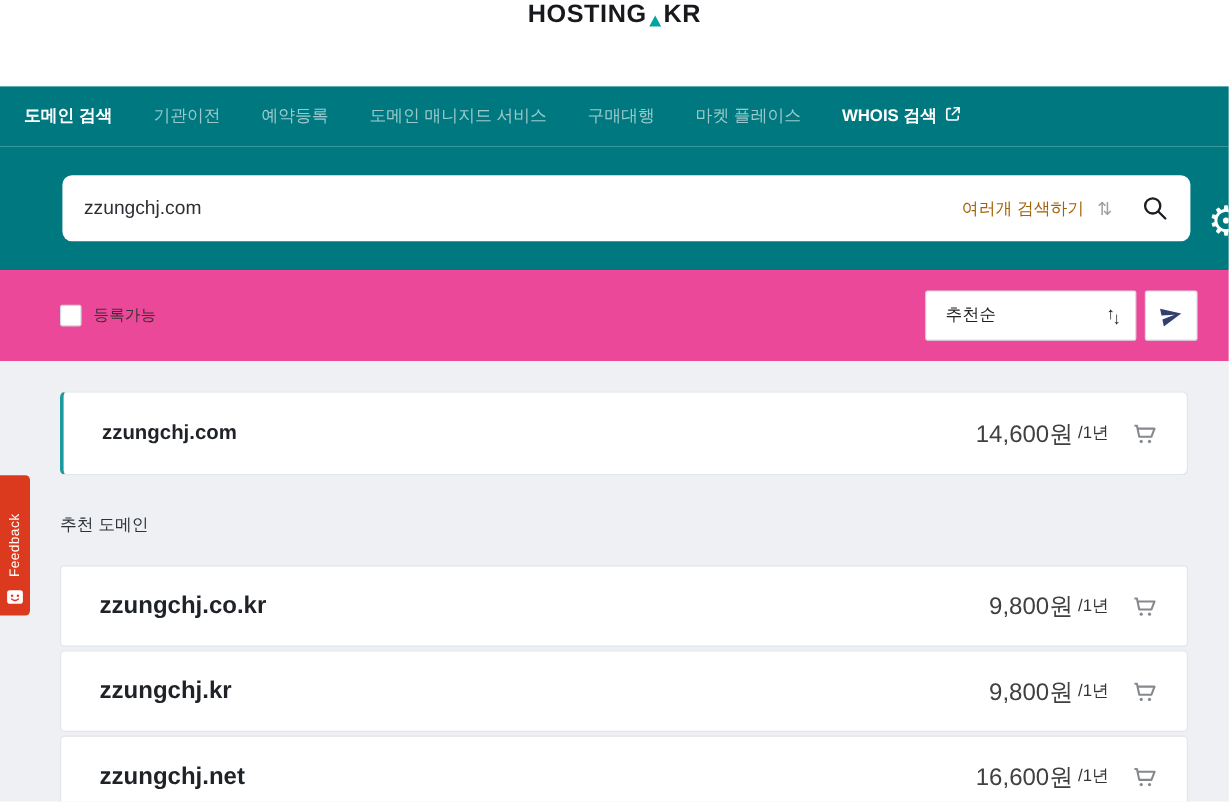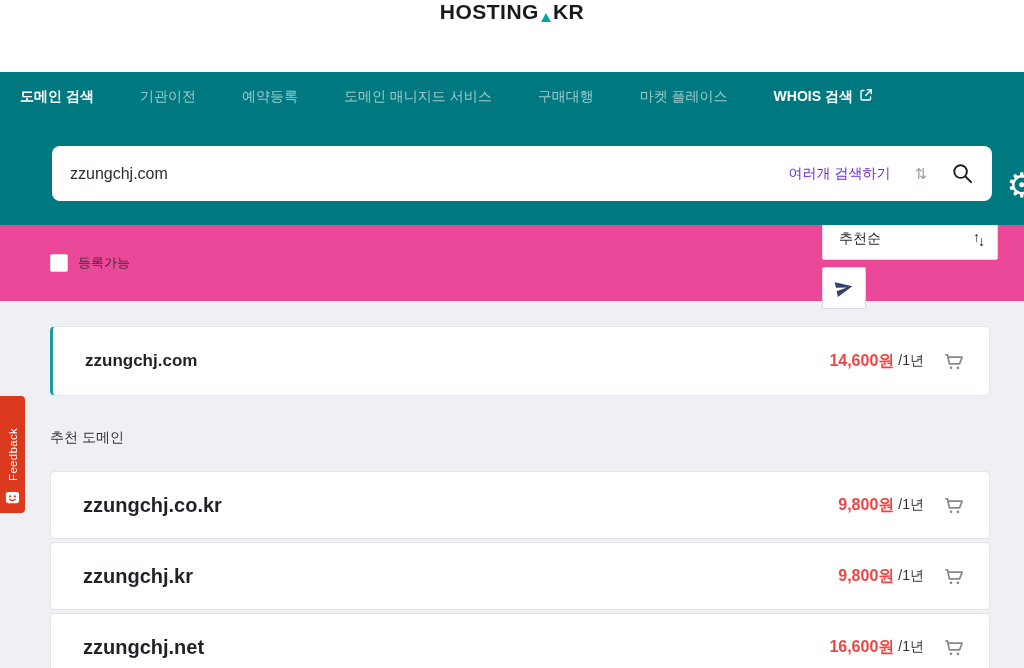--- a/index.html
+++ b/index.html
@@ -14,61 +14,61 @@
   .logo { display:flex; align-items:baseline; font-size:21px; font-weight:800;
           letter-spacing:.5px; color:#17191c; cursor:pointer; }
   .logo-tri { width:0; height:0; border-left:5px solid transparent; border-right:5px solid transparent;
               border-bottom:9px solid #00a59f; margin:0 2px 2px 2px; align-self:flex-end; }
   .mainnav { display:flex; gap:52px; margin-left:70px; font-size:16px; color:#6e747c; }
   .mainnav .nav-item { cursor:pointer; }
   .mainnav .active { color:#151719; font-weight:700; }
 
   
   .subnav { height:50px; background:#00787f; display:flex; align-items:center;
-            padding:0 20px; gap:46px; font-size:14px; color:rgba(255,255,255,.6); }
+            padding:0 20px; gap:34px; font-size:14px; color:rgba(255,255,255,.6); }
   .subnav .sub-item { cursor:pointer; white-space:nowrap; }
   .subnav .active { color:#fff; font-weight:700; }
   .subnav .whois { color:#fff; font-weight:700; display:flex; align-items:flex-start; gap:6px; }
 
   .search-band { height:103px; background:#00787f; position:relative; overflow:hidden;
                  padding:24px 0 0 52px; }
   .search-box { width:940px; height:55px; background:#fff; border-radius:8px;
                 display:flex; align-items:center; padding:0 18px; }
   .search-input { flex:1; border:none; outline:none; font-size:16px; color:#2b2f33;
                   font-family:inherit; background:transparent; }
-  .multi-label { font-size:14px; color:#6d28d9; margin-right:24px; cursor:pointer; white-space:nowrap; }
+  .multi-label { font-size:14px; color:#a16207; margin-right:11px; cursor:pointer; white-space:nowrap; }
   .updown-icon { color:#9ba1a8; font-size:15px; margin-right:24px; }
   .search-btn { background:none; border:none; cursor:pointer; display:flex; align-items:center; }
   .gear { position:absolute; right:-13px; top:46px; color:#fff; font-size:34px;
           line-height:1; cursor:pointer; }
 
   
   .filter-row { height:76px; background:#ec4899; display:flex; align-items:center;
                 padding:0 26px 0 50px; }
   .check-group { display:flex; align-items:center; gap:10px; cursor:pointer; }
   .checkbox { width:18px; height:18px; border:1px solid #d3d8dd; border-radius:2px; background:#fff; }
   .check-label { font-size:13px; color:#333; }
-  .filter-right { margin-left:auto; display:flex; gap:7px;flex-direction:column; }
+  .filter-right { margin-left:auto; display:flex; gap:7px; }
   .sort-select { width:176px; height:42px; border:1px solid #d8dce1; border-radius:2px;
                  background:#fff; display:flex; align-items:center; justify-content:space-between;
                  padding:0 14px 0 16px; font-size:14px; color:#222; cursor:pointer; }
   .sort-arrows { font-size:14px; font-weight:700; color:#15181c; letter-spacing:-2px; }
   .sort-arrows .up { position:relative; top:-2px; }
   .sort-arrows .down { position:relative; top:2px; }
   .send-btn { width:44px; height:42px; border:1px solid #d8dce1; border-radius:2px;
               background:#fff; display:flex; align-items:center; justify-content:center; cursor:pointer; }
 
   
   .content { background:#eef0f3; height:367px; padding:25px 34px 0 50px; }
   .card { background:#fff; border:1px solid #e2e5e9; border-radius:5px; height:70px;
           display:flex; align-items:center; padding:0 24px 0 32px; cursor:pointer; }
   .card.primary { border-left:3px solid #1d9aa0; }
   .domain { font-size:17px; font-weight:700; color:#1f2328; }
   .price-group { margin-left:auto; display:flex; align-items:center; }
-  .price { color:#ef4444; font-weight:700; font-size:16px; }
+  .price { color:#404040; font-weight:400; font-size:20px; }
   .term { color:#333; font-size:14px; margin-left:4px; }
   .cart-btn { margin-left:18px; display:flex; background:none; border:none; cursor:pointer; }
   .section-title { margin:33px 0 24px 0; font-size:14px; font-weight:500; color:#2d3239; }
   .card.rec { height:68px; margin-bottom:3px; border-radius:4px; }
   .card.rec .domain { font-size:20px; font-weight:600; }
 
   
   .feedback-tab { position:absolute; left:0; top:396px; width:25px; height:117px;
                   background:#dc3a1e; border-radius:0 4px 4px 0; cursor:pointer;
                   display:flex; flex-direction:column; align-items:center;

